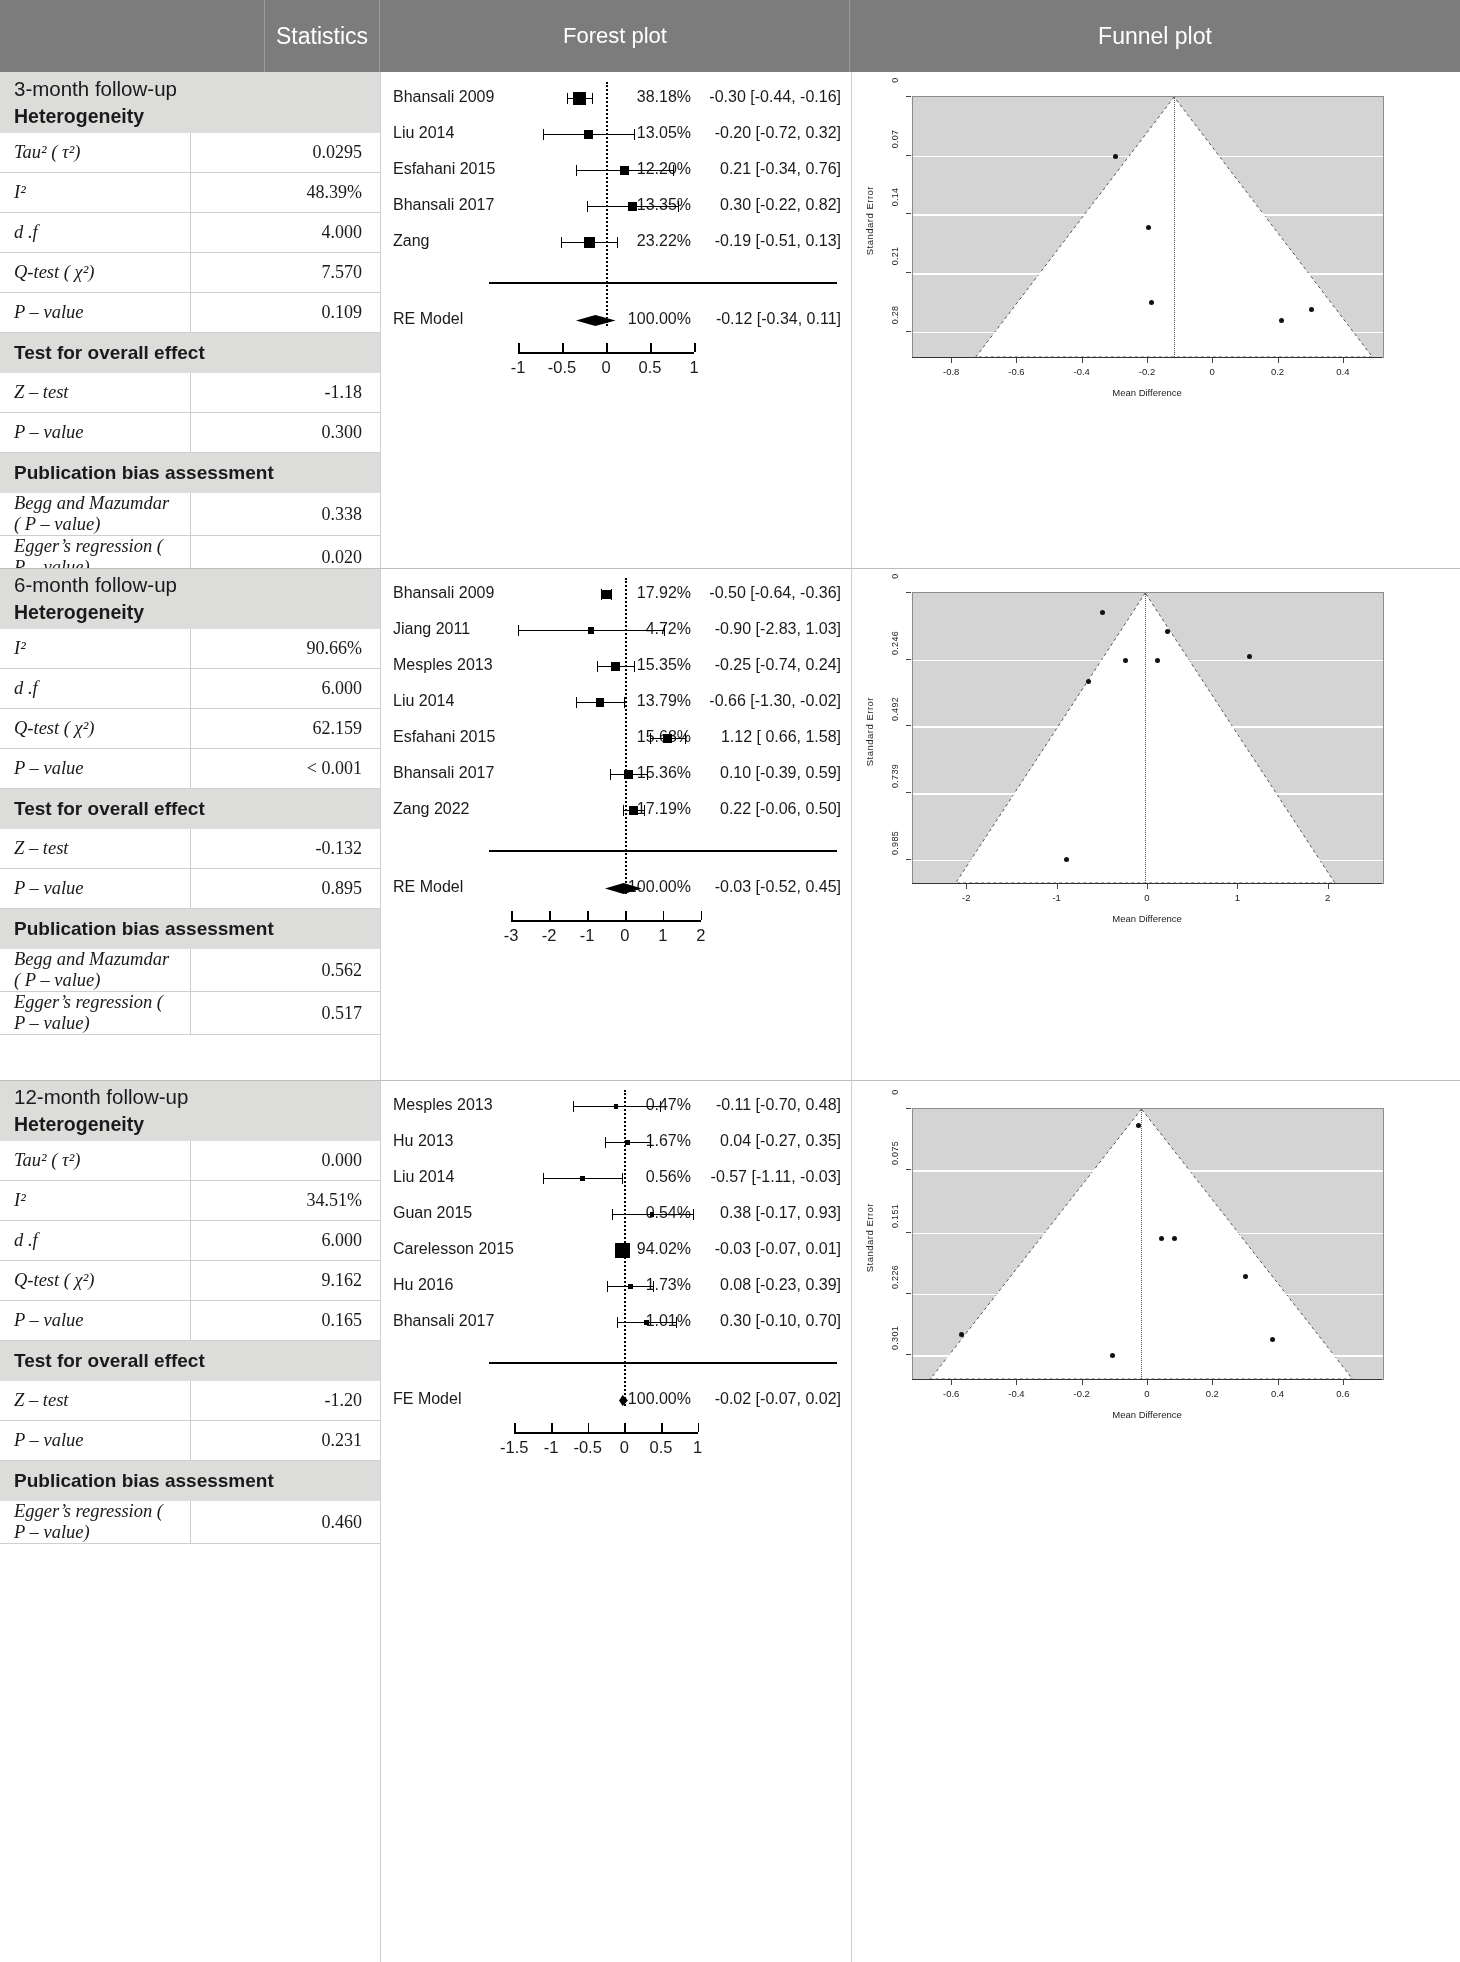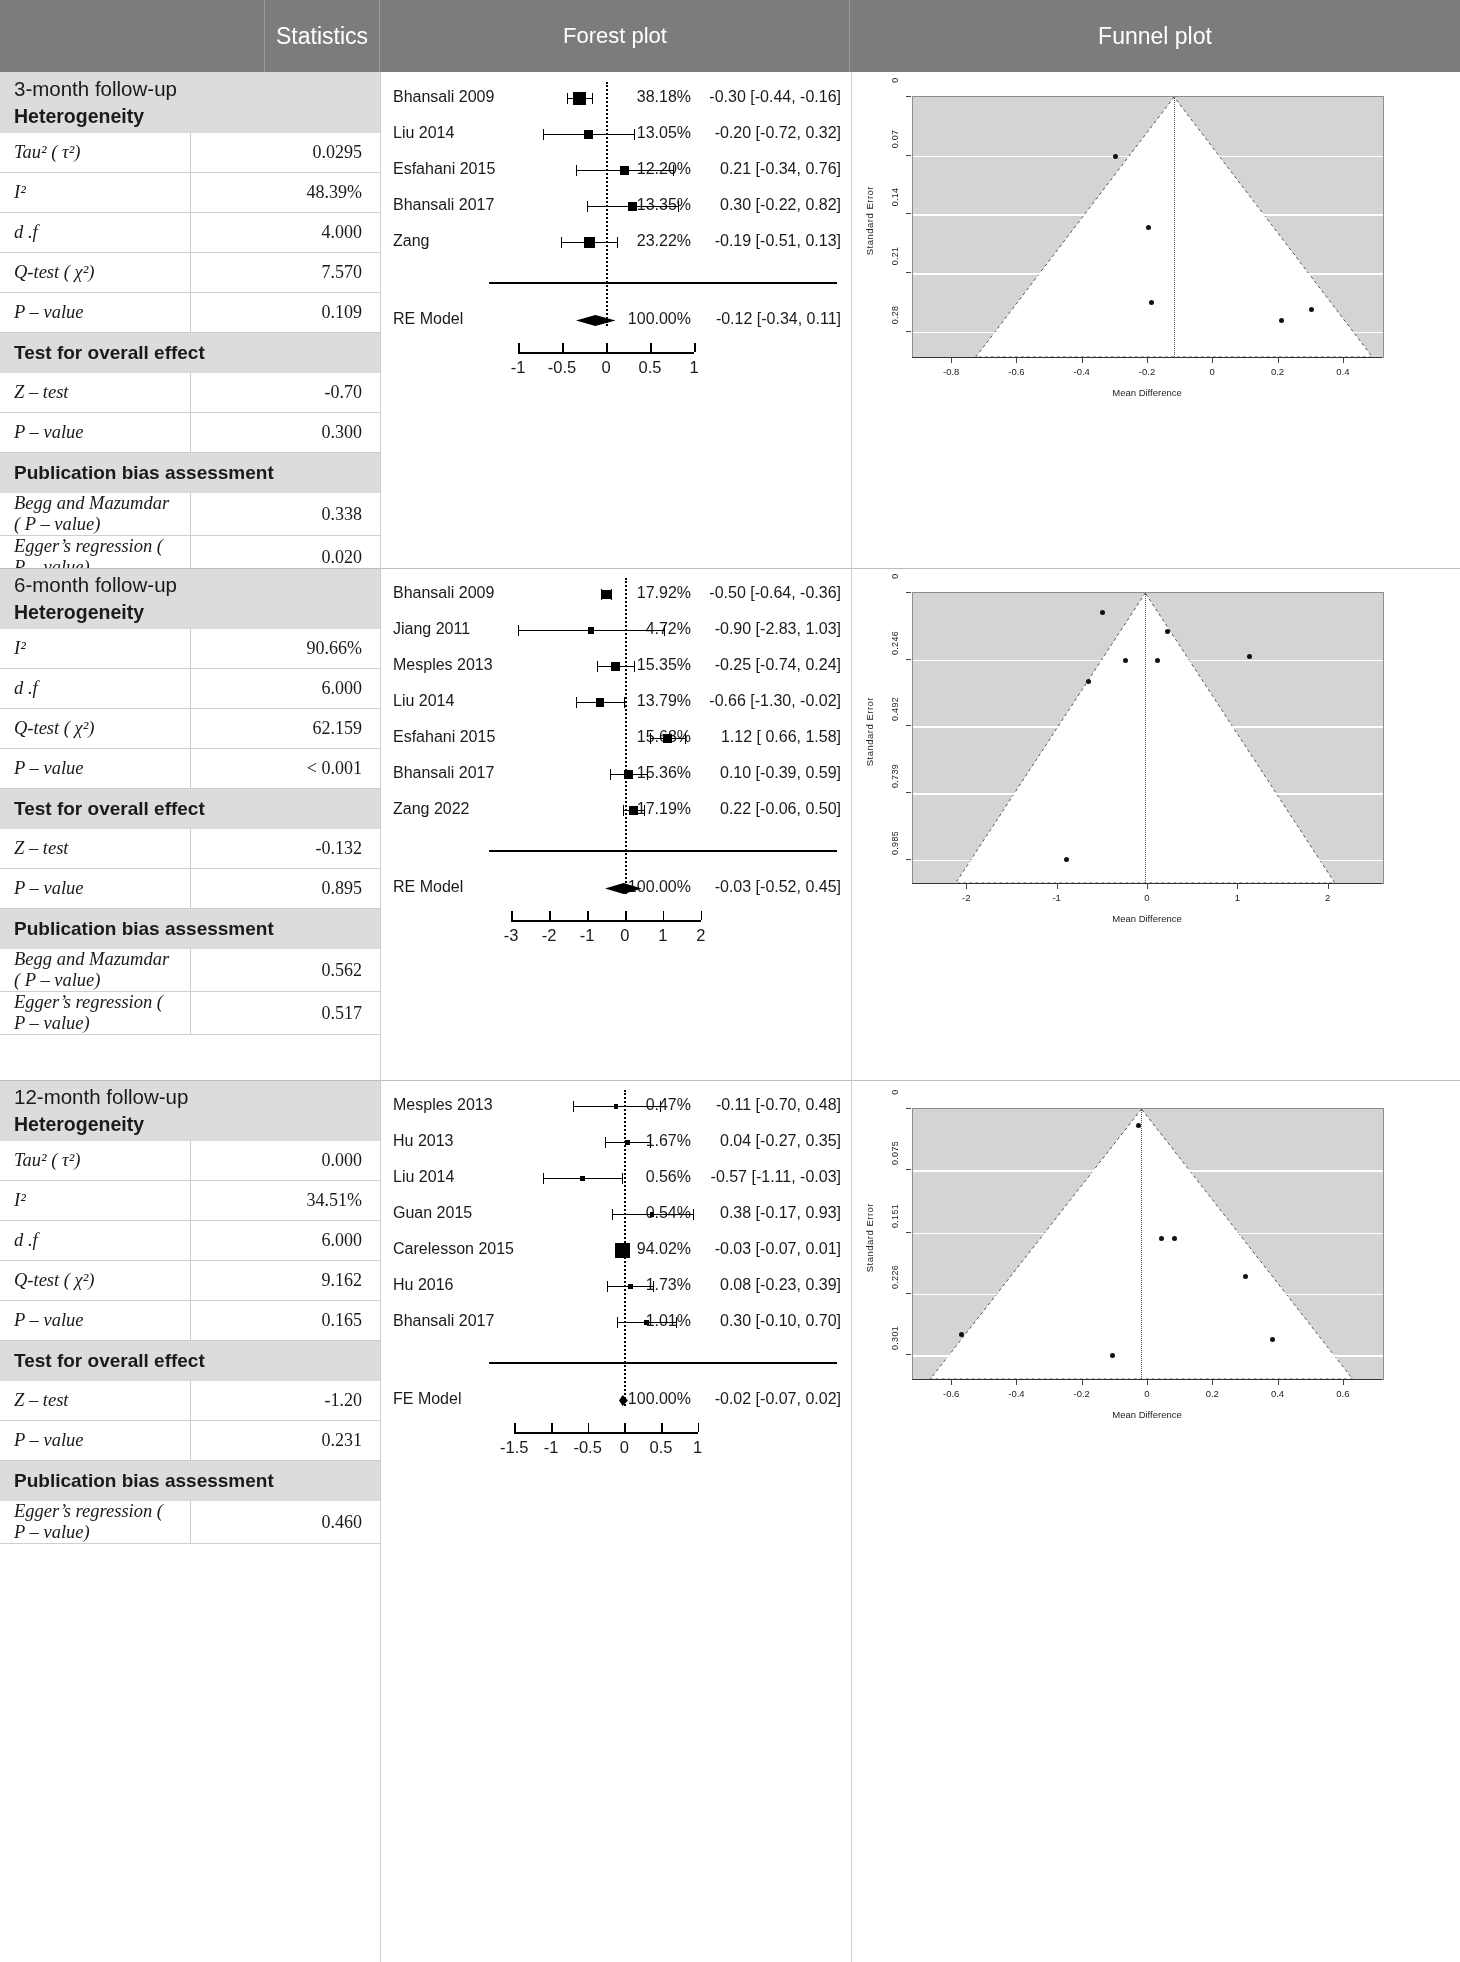--- a/index.html
+++ b/index.html
@@ -129,21 +129,21 @@
             </tr>
             <tr>
               <td class="lbl">P – value</td>
               <td class="val">0.109</td>
             </tr>
             <tr class="sec">
               <td colspan="2">Test for overall effect</td>
             </tr>
             <tr>
               <td class="lbl">Z – test</td>
-              <td class="val">-0.70</td>
+              <td class="val">-1.18</td>
             </tr>
             <tr>
               <td class="lbl">P – value</td>
               <td class="val">0.300</td>
             </tr>
             <tr class="sec">
               <td colspan="2">Publication bias assessment</td>
             </tr>
             <tr>
               <td class="lbl">Begg and Mazumdar ( P – value)</td>

